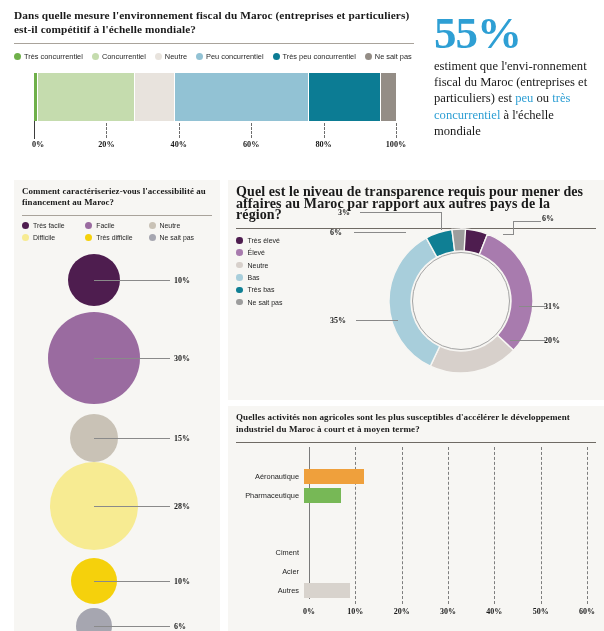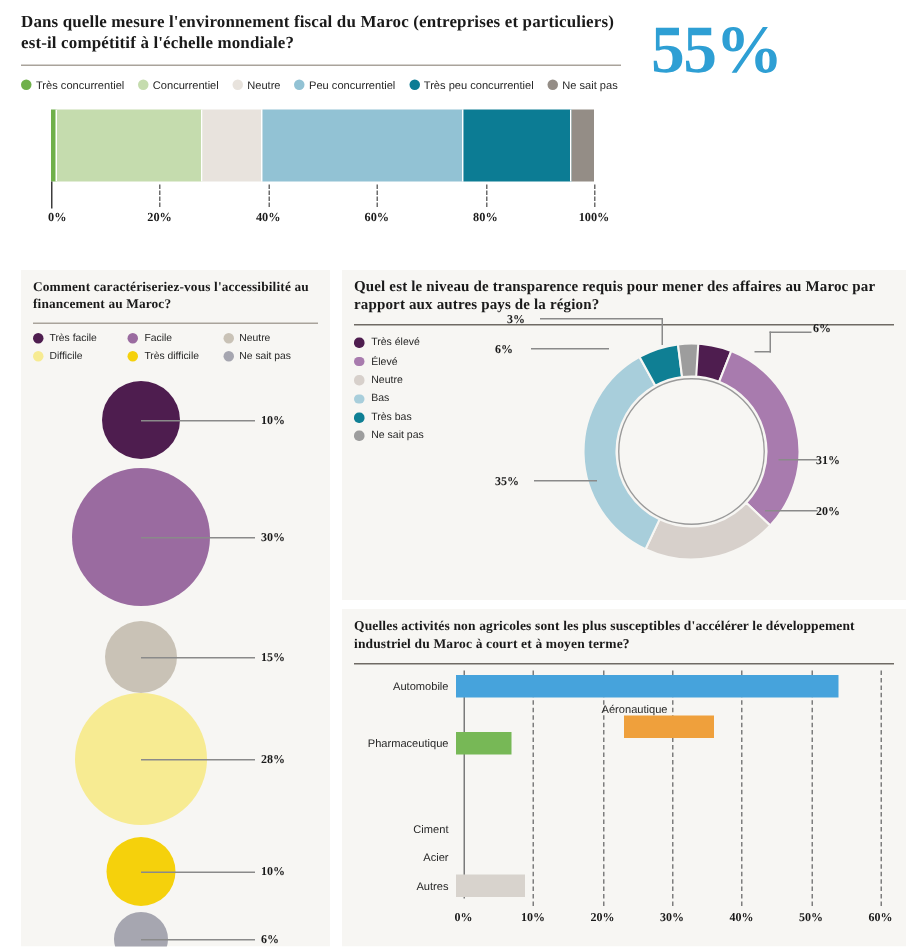--- a/index.html
+++ b/index.html
@@ -111,21 +111,21 @@
     transform: translateY(-50%);
   }
 
   
   #sec3 {
     position: absolute; left: 228px; top: 180px;
     width: 376px; height: 220px;
     background: #f7f6f3;
     padding: 6px 8px 0 8px;
   }
-  #sec3 .q-title { font-size: 10px; line-height: 11.6px; }
+  #sec3 .q-title { font-size: 14px; line-height: 11.6px; }
   #sec3 .rule-dark { margin: 7px 0 8px 0; }
   #sec3 .legend { display: block; }
   #sec3 .legend-item { margin-bottom: 5.4px; }
   #sec3 .dot { width: 6.5px; height: 6.5px; margin-right: 5px; }
   #sec3 .legend-label { font-size: 7px; }
   #donutArea { position: absolute; left: 100px; top: 28px; width: 272px; height: 188px; }
   .dlabel {
     position: absolute;
     font-family: "Liberation Serif", serif;
     font-weight: bold;
@@ -225,20 +225,23 @@
         <div class="tlab" style="left: 60%;">60%</div>
         <div class="tick" style="left: 80%;"></div>
         <div class="tlab" style="left: 80%;">80%</div>
         <div class="tick" style="left: 100%;"></div>
         <div class="tlab" style="left: 100%;">100%</div>
       </div>
   </div>
 
   <div id="callout">
     <div class="big">55%</div>
+    <div class="body">
+      <span>estiment que l'envi-ronnement fiscal du Maroc (entreprises et particuliers) est </span><span class="hl">peu</span><span> ou </span><span class="hl">très concurrentiel</span><span> à l'échelle mondiale</span>
+    </div>
   </div>
 
   <div id="sec2">
     <div class="q-title">Comment caractériseriez-vous l'accessibilité au financement au Maroc?</div>
     <div class="rule"></div>
     <div class="legend" id="legend2">
         <div class="legend-row">
           <div class="legend-item">
             <span class="dot" style="background: rgb(78, 29, 79);"></span>
             <span class="legend-label">Très facile</span>
@@ -357,27 +360,21 @@
         <div class="gridline" style="left: 165.667px;"></div>
         <div class="xlab" style="left: 165.667px;">20%</div>
         <div class="gridline" style="left: 212px;"></div>
         <div class="xlab" style="left: 212px;">30%</div>
         <div class="gridline" style="left: 258.333px;"></div>
         <div class="xlab" style="left: 258.333px;">40%</div>
         <div class="gridline" style="left: 304.667px;"></div>
         <div class="xlab" style="left: 304.667px;">50%</div>
         <div class="gridline" style="left: 351px;"></div>
         <div class="xlab" style="left: 351px;">60%</div>
-        <div class="bc-row" style="top: 2px;">
-          <div class="bc-cat">Automobile</div>
-          <div class="bc-bar-wrap">
-            <div class="bc-bar" style="width: 254.833px; background: rgb(70, 163, 220);"></div>
-          </div>
-        </div>
-        <div class="bc-row" style="top: 21px; flex-direction: column;">
+        <div class="bc-row" style="top: 21px;">
           <div class="bc-cat">Aéronautique</div>
           <div class="bc-bar-wrap">
             <div class="bc-bar" style="width: 60.2333px; background: rgb(239, 160, 60);"></div>
           </div>
         </div>
         <div class="bc-row" style="top: 40px;">
           <div class="bc-cat">Pharmaceutique</div>
           <div class="bc-bar-wrap">
             <div class="bc-bar" style="width: 37.0667px; background: rgb(119, 184, 86);"></div>
           </div>

